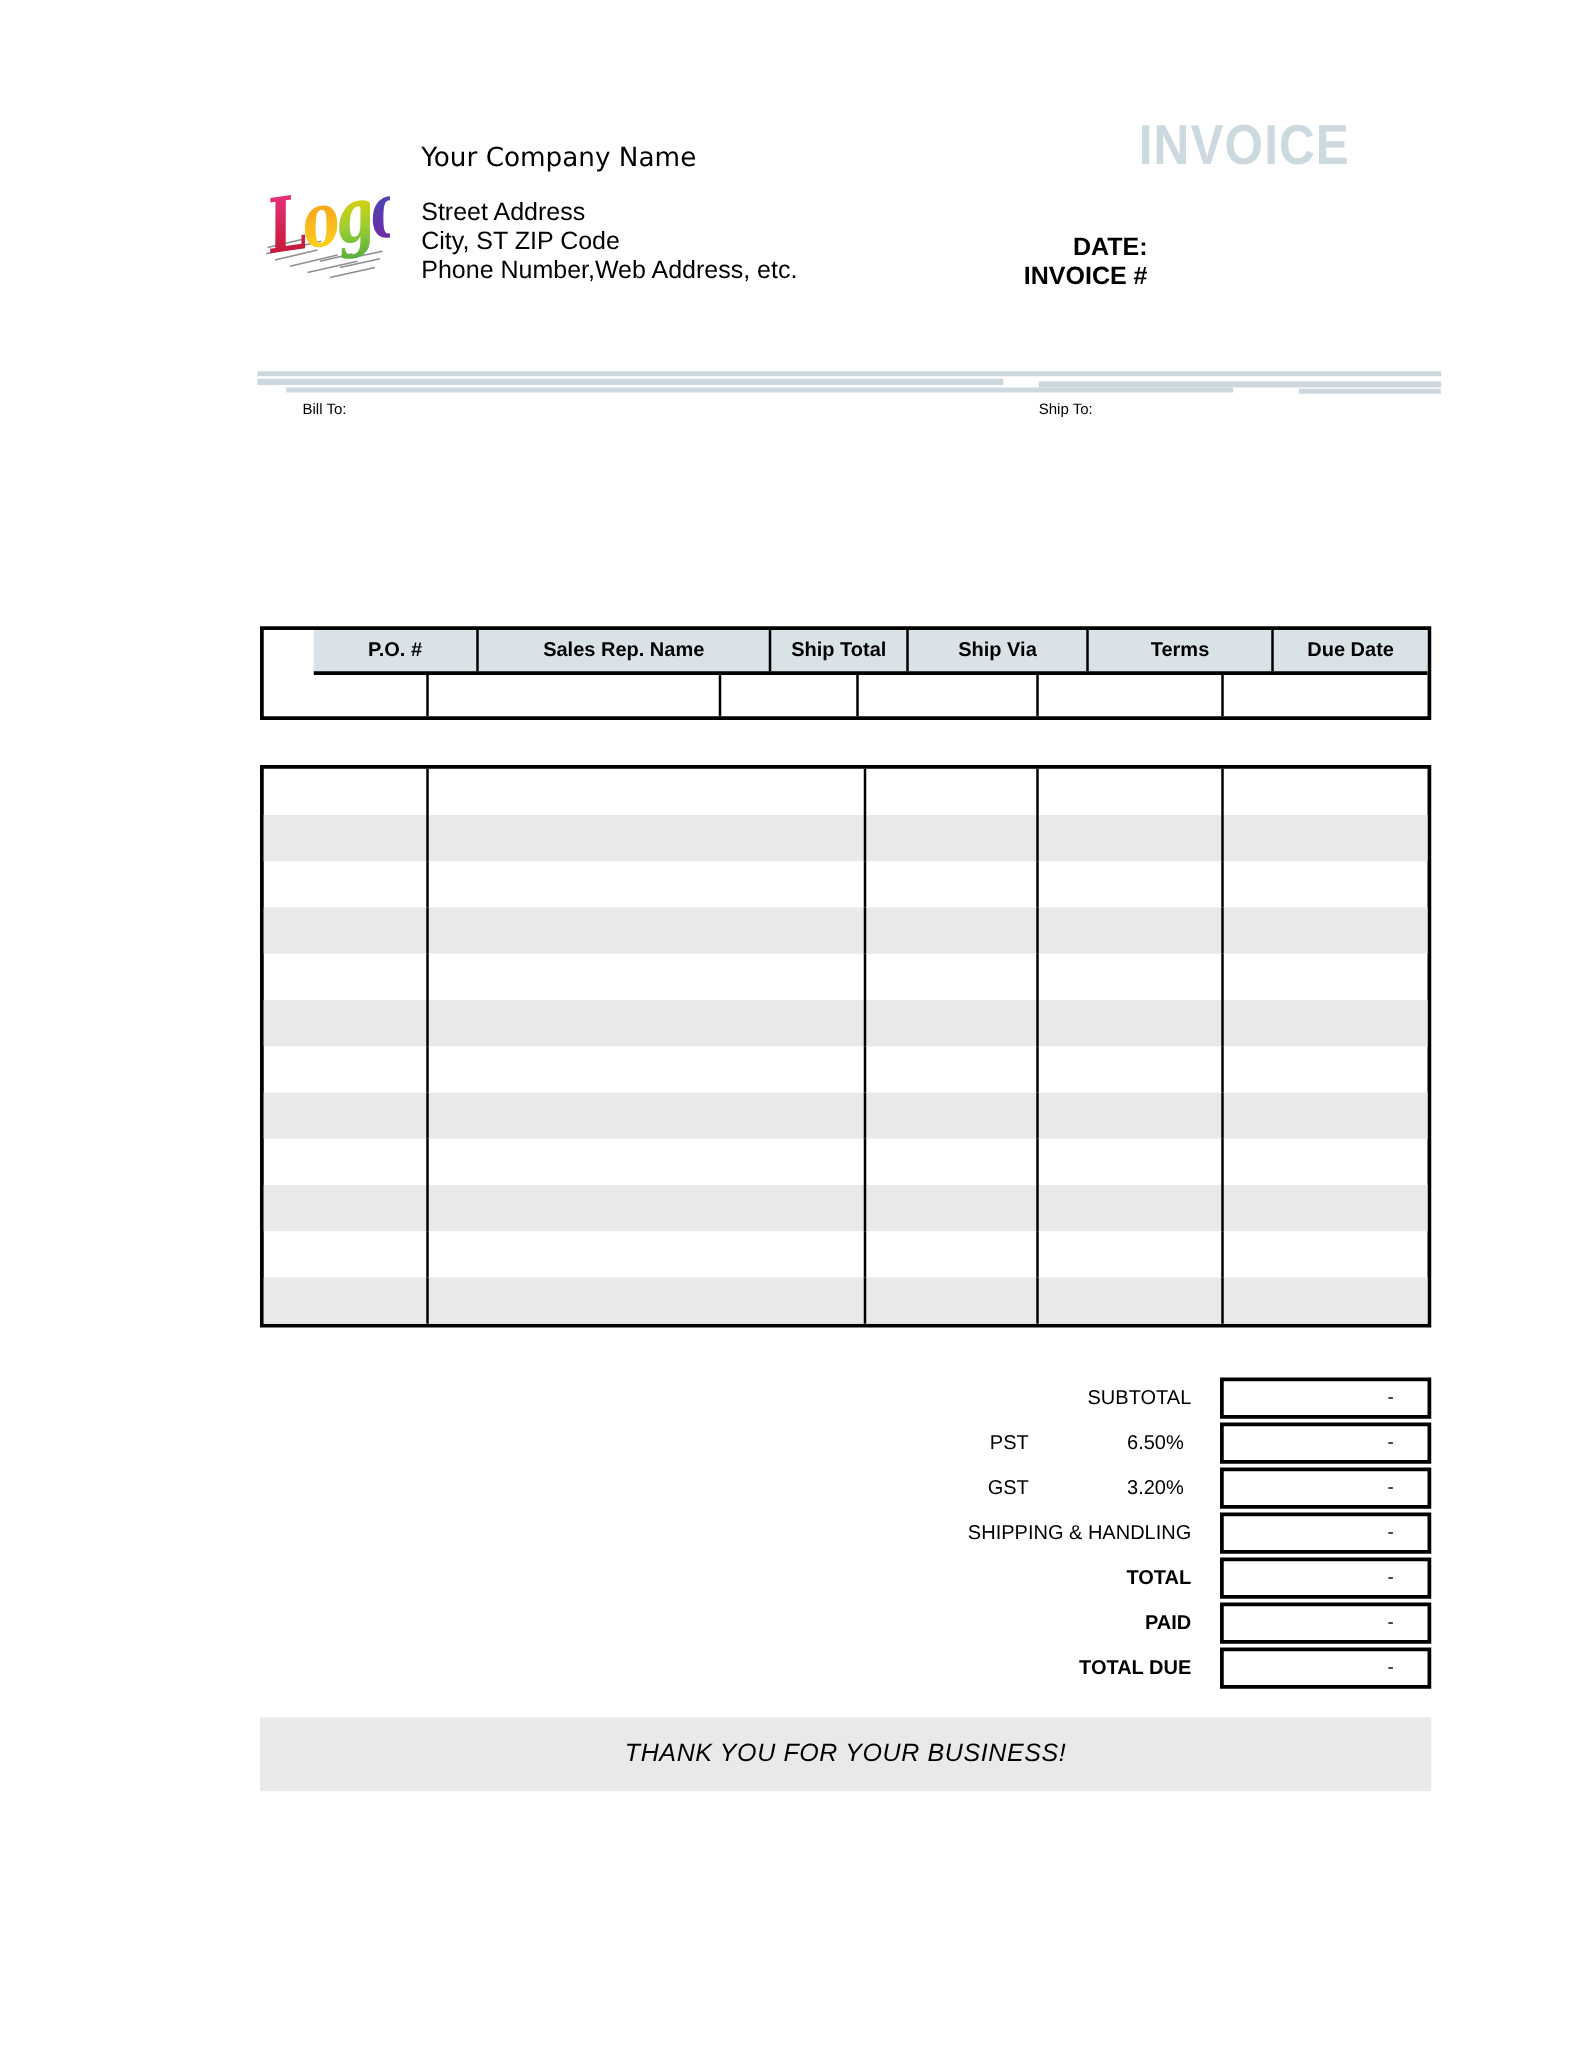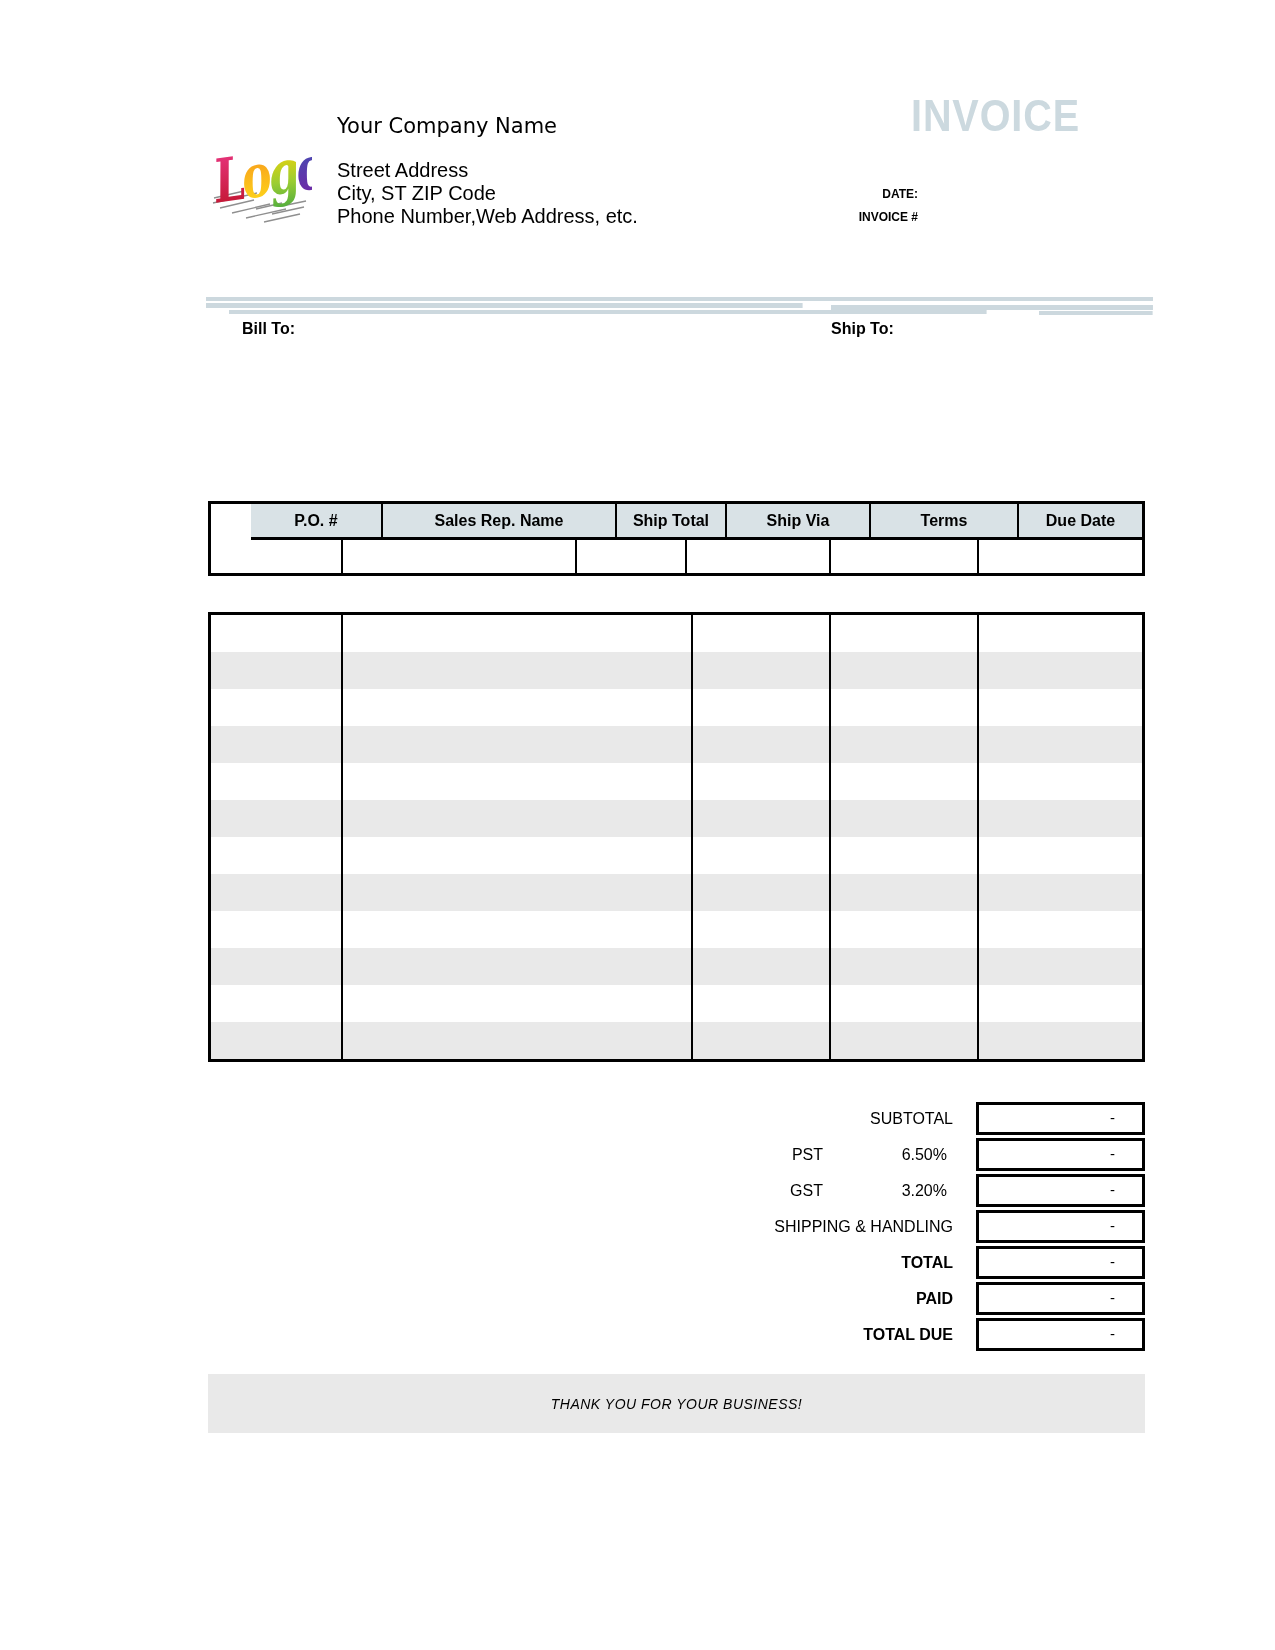--- a/index.html
+++ b/index.html
@@ -12,36 +12,36 @@
   .abs { position:absolute; }
 
   
   .company-name { left:337px; top:112px; font-family:"DejaVu Sans", sans-serif;
     font-weight:normal; font-size:21px; line-height:28px; }
   .address { left:337px; top:159px; font-size:20px; line-height:23px; }
   .invoice-title { left:700px; top:90px; width:380px; text-align:right;
     font-size:45px; font-weight:bold; letter-spacing:1px;
     color:var(--invoice-title,#ccd9df);
     transform:scaleX(0.88); transform-origin:100% 50%; }
-  .meta-label { left:718px; width:200px; text-align:right; font-weight:bold; font-size:12px; }
+  .meta-label { left:718px; width:200px; text-align:right; font-weight:bold; font-size:20px; }
   .meta-date { top:187px; }
   .meta-no { top:210px; }
 
   
   .divider {
     left:206px; top:297px; width:947px; height:19px;
     background:
       linear-gradient(var(--band,#ccd8de),var(--band,#ccd8de)) 0 0 / 100% 4px no-repeat,
       linear-gradient(var(--band,#ccd8de),var(--band,#ccd8de)) 0 6px / 63% 5px no-repeat,
       linear-gradient(var(--band,#ccd8de),var(--band,#ccd8de)) 100% 8px / 34% 5px no-repeat,
       linear-gradient(var(--band,#ccd8de),var(--band,#ccd8de)) 12% 13px / 80% 4px no-repeat,
       linear-gradient(var(--band,#ccd8de),var(--band,#ccd8de)) 100% 14px / 12% 4px no-repeat;
   }
 
-  .party-label { top:320px; font-weight:bold; font-size:16px; }
+  .party-label { top:320px; font-weight:normal; font-size:12px; }
   .bill-to { left:242px; }
   .ship-to { left:831px; }
 
   
   .tbl { border:3px solid #000; background:#fff; }
   .info-tbl  { left:208px; top:501px; width:937px; }
   .items-tbl { left:208px; top:612px; width:937px; }
   .grid-row { display:grid; }
   .info-cols  { grid-template-columns:132px 234px 110px 144px 148px 1fr; }
   .items-cols { grid-template-columns:132px 350px 138px 148px 1fr; }
@@ -60,21 +60,21 @@
   .totals-labels { flex:1; display:flex; justify-content:flex-end; align-items:center; padding-right:23px; }
   .t-pct { display:inline-block; width:130px; text-align:right; padding-right:6px; }
   .totals-row.bold .totals-labels { font-weight:bold; }
   .t-value { width:169px; border:3px solid #000; background:#fff; text-align:right;
     padding-right:27px; line-height:26px; font-size:15px; }
 
   
   .footer-band { left:208px; top:1374px; width:937px; height:59px;
     background:var(--footer-band,#e9e9e9);
     display:flex; align-items:center; justify-content:center;
-    font-style:italic; font-size:14px; letter-spacing:0.5px; }
+    font-style:italic; font-size:20px; letter-spacing:0.5px; }
 </style>
 </head>
 <body>
 
 <div class="page">
 
   <svg class="abs" style="left:212px; top:118px;" width="100" height="112" viewBox="0 0 100 112" aria-hidden="true">
     <defs>
       <linearGradient id="gL" gradientUnits="userSpaceOnUse" x1="0" y1="18" x2="0" y2="95">
         <stop offset="0" stop-color="#ee3a8c"></stop>

